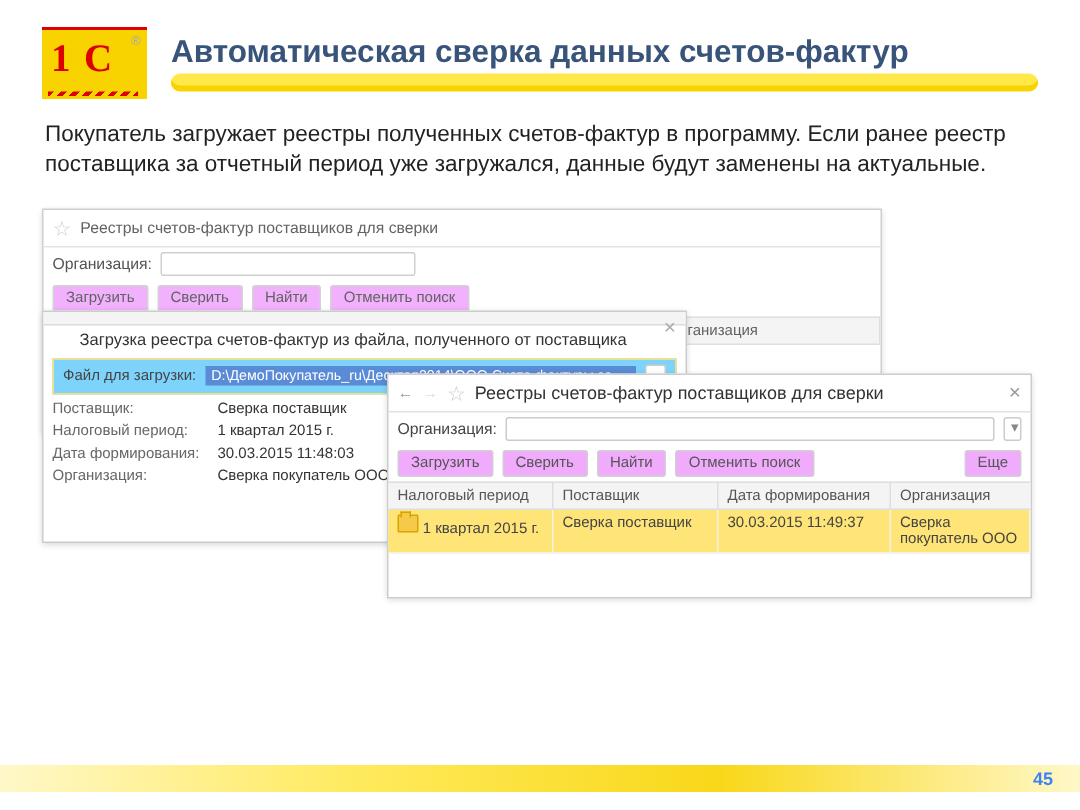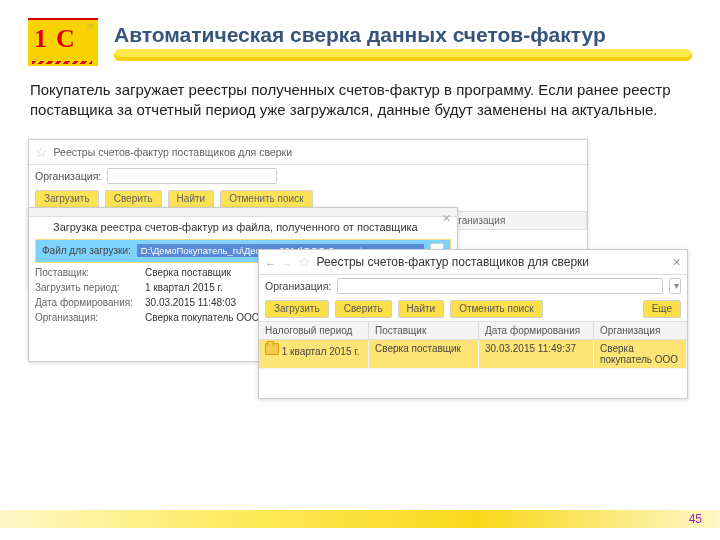--- a/index.html
+++ b/index.html
@@ -82,21 +82,21 @@
   .row {
     display:flex; align-items:center; gap:6px;
     padding: 3px 6px;
   }
   .ibx {
     display:inline-block; border:1px solid #ccc; background:#fff;
     height:16px; line-height:14px; padding:0 4px; border-radius:2px;
     color:#888; font-size:10px;
   }
   .btn {
-    display:inline-block; border:1px solid #d0d0d0; background:#fde047;
+    display:inline-block; border:1px solid #d0d0d0; background:#f0abfc;
     height:18px; line-height:16px; padding:0 8px; border-radius:2px;
     color:#555; font-size:10px;
   }
   .tbl-head {
     display:flex; background:#f4f4f4; border-top:1px solid #ddd; border-bottom:1px solid #ddd;
     font-size:10px; color:#555;
   }
   .tbl-head .cell { padding:3px 6px; border-right:1px solid #ddd;}
   .tbl-row { display:flex; font-size:10px; }
   .tbl-row .cell { padding:3px 6px; border-right:1px solid #f2f2f2; border-bottom:1px solid #f2f2f2;}
@@ -119,21 +119,21 @@
   .kv span.v{color:#333;}
   .folder-ic{width:14px;height:12px;display:inline-block;background:#f7c948;border:1px solid #d6a400;border-radius:1px;position:relative;}
   .folder-ic:before{content:"";position:absolute;top:-3px;left:1px;width:5px;height:3px;background:#f7c948;border:1px solid #d6a400;border-bottom:none;}
 
   .footer-brush{
     position:absolute; left:0; right:0; bottom:12px; height:18px;
     background: linear-gradient(to right,#fff7c2,#ffe84a,#f8d300,#fff7c2);
     opacity:.9;
   }
   .page-num{
-    position:absolute; right:18px; bottom:14px; font-size:12px; color:#a21caf; font-weight:400;
+    position:absolute; right:18px; bottom:14px; font-size:12px; color:#3b82f6; font-weight:700;
     z-index:5;
     text-align:right;
   }
 </style>
 </head>
 <body>
 
 <div class="slide">
   <div class="header-row">
     <div class="logo">
@@ -179,21 +179,21 @@
       <div class="dialog-title">
         <span style="float:right;color:#aaa">✕</span>
       </div>
       <div style="padding:4px 6px;font-size:11px;color:#333;margin-left:18px;">Загрузка реестра счетов-фактур из файла, полученного от поставщика</div>
       <div class="file-strip">
         <span>Файл для загрузки:</span>
         <span class="path">D:\ДемоПокупатель_ru\Десктоп2014\ООО Счета-фактуры за 1 квартал 2015 для Сверки покупателя</span>
         <span class="ibx" style="width:14px;text-align:center">…</span>
       </div>
       <div class="kv"><span class="k">Поставщик:</span><span class="v">Сверка поставщик</span></div>
-      <div class="kv"><span class="k">Загрузить период:</span><span class="v">1 квартал 2015 г.</span></div>
+      <div class="kv"><span class="k">Налоговый период:</span><span class="v">1 квартал 2015 г.</span></div>
       <div class="kv"><span class="k">Дата формирования:</span><span class="v">30.03.2015 11:48:03</span></div>
       <div class="kv"><span class="k">Организация:</span><span class="v">Сверка покупатель ООО</span></div>
     </div>
 
     <div class="pane" style="left:230px; top:110px; width:430px; height:150px;">
       <div class="top">
         <span style="color:#999">←</span>
         <span style="color:#ddd">→</span>
         <span class="star">☆</span>
         <span class="ptitle" style="font-size:12px;color:#333">Реестры счетов-фактур поставщиков для сверки</span>

